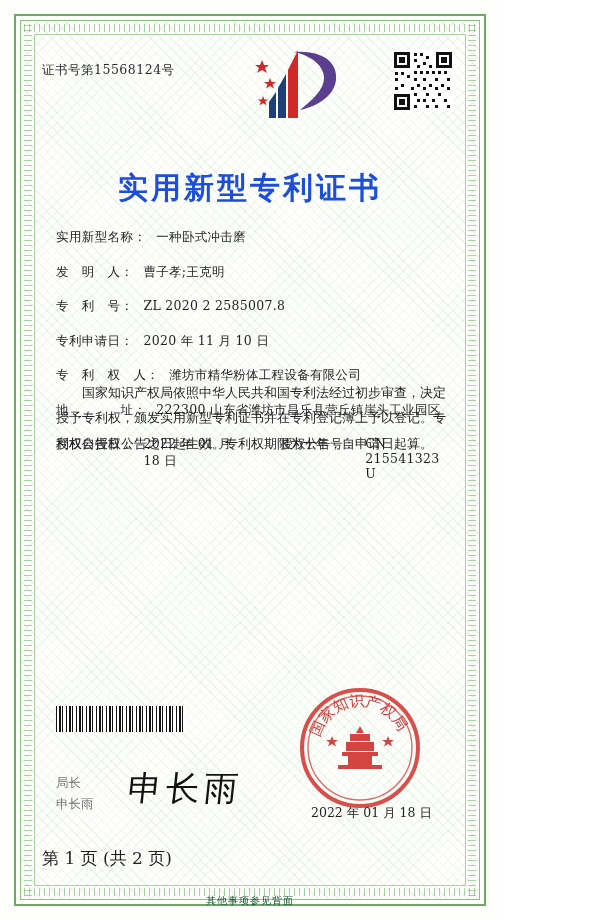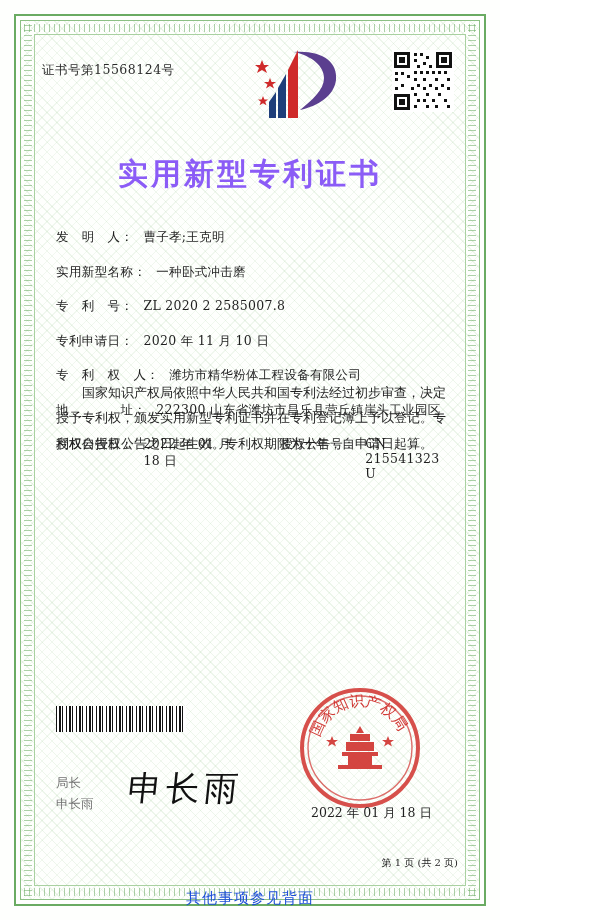--- a/index.html
+++ b/index.html
@@ -76,26 +76,26 @@
     width: 96px; height: 86px;
   }
   .qr {
     position: absolute;
     right: 4px; top: 6px;
     width: 62px; height: 62px;
   }
 
   .title {
     position: absolute;
-    left: 0; right: 0; top: 110px;
+    left: 0; right: 0; top: 124px;
     text-align: center;
     font-size: 30px;
     letter-spacing: 3px;
     font-weight: bold;
-    color: #8b5cf6;
+    color: #1d4ed8;
     font-family: "DejaVu Serif", "Liberation Serif", serif;
   }
 
   .fields {
     position: absolute;
     left: 14px; right: 10px; top: 185px;
   }
   .field-row {
     display: flex;
     align-items: baseline;
@@ -167,32 +167,32 @@
     position: absolute;
     right: 26px; bottom: 58px;
     font-size: 12.5px;
     color: #1f1f1f;
     font-family: "DejaVu Serif", "Liberation Serif", serif;
   }
 
   .page-num {
     position: absolute;
     left: 0; right: 0; bottom: 10px;
-    text-align: right;
-    font-size: 10px;
+    text-align: left;
+    font-size: 17px;
     color: #1f1f1f;
     font-family: "DejaVu Serif", "Liberation Serif", serif;
   }
 
   .footer-note {
     position: absolute;
     left: 0; right: 0; bottom: 12px;
     text-align: center;
-    font-size: 15px;
-    color: #1d4ed8;
+    font-size: 10px;
+    color: #14532d;
     letter-spacing: 1px;
     font-family: "DejaVu Serif", "Liberation Serif", serif;
   }
 </style>
 </head>
 <body>
 
 <div class="page">
 
   <div class="border-outer"></div>
@@ -276,26 +276,26 @@
           <rect x="43" y="55" width="3" height="3"></rect>
             <rect x="55" y="55" width="3" height="3"></rect>
         </g>
       </svg>
     </div>
 
     <div class="title">实用新型专利证书</div>
 
     <div class="fields">
       <div class="field-row">
+        <span class="field-label">实用新型名称：</span>
+        <span class="field-value">一种卧式冲击磨</span>
+      </div>
+      <div class="field-row">
         <span class="field-label">发　明　人：</span>
         <span class="field-value">曹子孝;王克明</span>
-      </div>
-      <div class="field-row">
-        <span class="field-label">实用新型名称：</span>
-        <span class="field-value">一种卧式冲击磨</span>
       </div>
       <div class="field-row">
         <span class="field-label">专　利　号：</span>
         <span class="field-value">ZL 2020 2 2585007.8</span>
       </div>
       <div class="field-row">
         <span class="field-label">专利申请日：</span>
         <span class="field-value">2020 年 11 月 10 日</span>
       </div>
       <div class="field-row">

